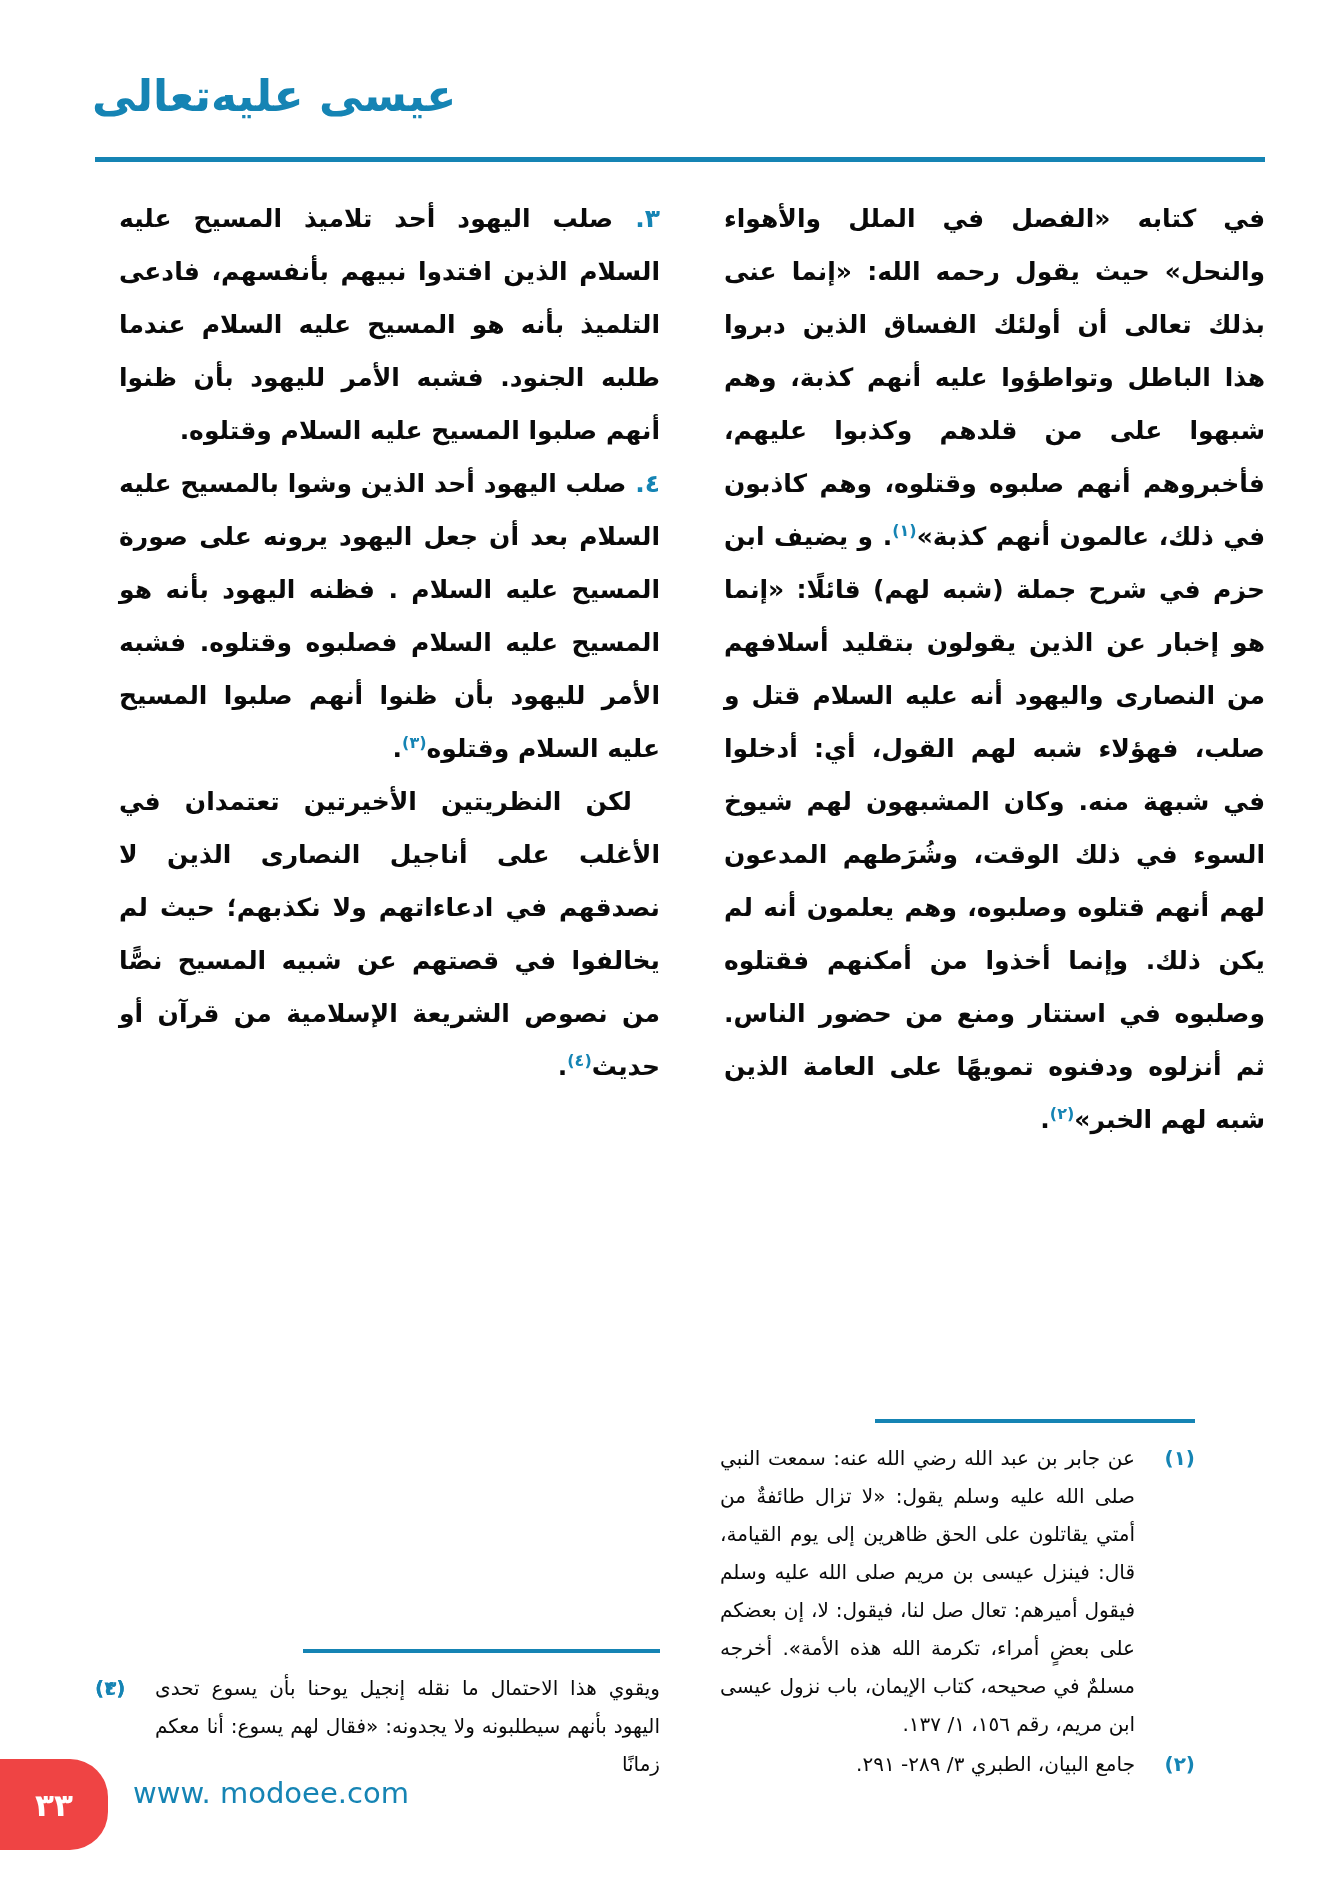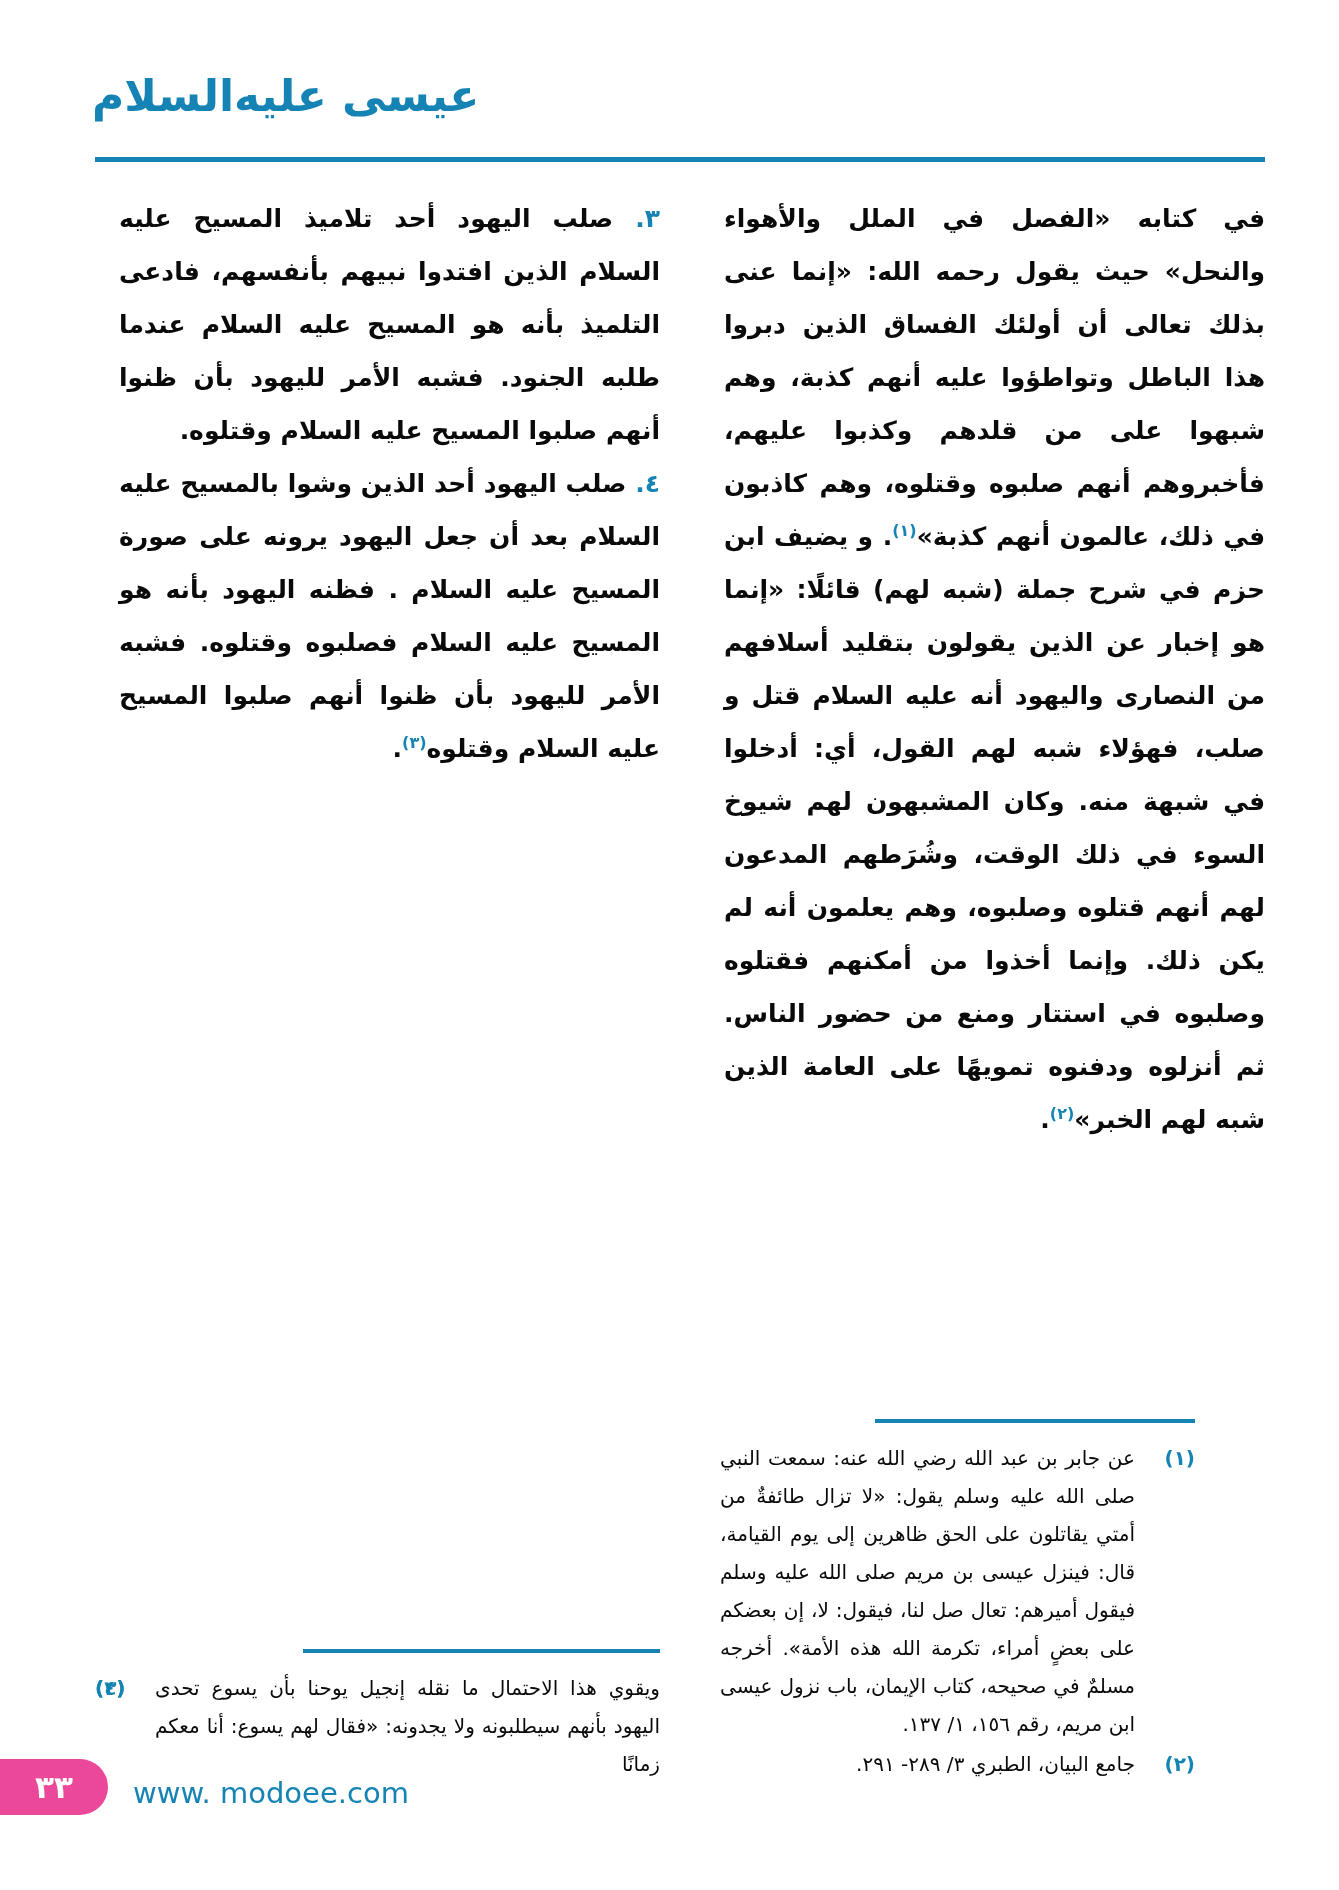--- a/index.html
+++ b/index.html
@@ -75,38 +75,38 @@
   .fn-marker { color:#1584b4; font-weight:700; white-space:nowrap; }
   .fn-right .fn-item { padding-right:60px; }
   .fn-right .fn-marker { position:absolute; right:0; top:0; }
   .fn-left .fn-item { padding-left:60px; }
   .fn-left .fn-marker { position:absolute; left:0; top:0; }
   .fn-text { display:inline;margin-top:20px; }
 
   
   .page-tab {
     position:absolute; left:0; top:1759px;
-    width:108px; height:56px;
-    background:#ec4899;
+    width:108px; height:91px;
+    background:#ef4444;
     border-radius:0 38px 38px 0;
     display:flex; align-items:center; justify-content:center;
     color:#ffffff; font-size:31px; font-weight:700;
   }
   .website {
     position:absolute; left:133px; top:1776px;
     color:#1584b4; font-size:29px; font-weight:400;
     direction:ltr;
     text-decoration:none;
     text-align:center;
   }
 </style>
 </head>
 <body>
 
-<div class="header-title">عيسى عليه‌السلام</div>
+<div class="header-title">عيسى عليه‌تعالى</div>
 <div class="header-rule"></div>
 
 <div class="columns">
 
   <div class="col">
     <div class="main-text">
       <p><span>في كتابه «الفصل في الملل والأهواء والنحل» حيث يقول رحمه الله: «إنما عنى بذلك تعالى أن أولئك الفساق الذين دبروا هذا الباطل وتواطؤوا عليه أنهم كذبة، وهم شبهوا على من قلدهم وكذبوا عليهم، فأخبروهم أنهم صلبوه وقتلوه، وهم كاذبون في ذلك، عالمون أنهم كذبة»</span><span class="ref">(١)</span><span>. و يضيف ابن حزم في شرح جملة (شبه لهم) قائلًا: «إنما هو إخبار عن الذين يقولون بتقليد أسلافهم من النصارى واليهود أنه عليه السلام قتل و صلب، فهؤلاء شبه لهم القول، أي: أدخلوا في شبهة منه. وكان المشبهون لهم شيوخ السوء في ذلك الوقت، وشُرَطهم المدعون لهم أنهم قتلوه وصلبوه، وهم يعلمون أنه لم يكن ذلك. وإنما أخذوا من أمكنهم فقتلوه وصلبوه في استتار ومنع من حضور الناس. ثم أنزلوه ودفنوه تمويهًا على العامة الذين شبه لهم الخبر»</span><span class="ref">(٢)</span><span>.</span></p>
     </div>
 
     <div class="fn-block fn-right">
@@ -119,20 +119,21 @@
         <span class="fn-marker">(٢)</span>
         <span class="fn-text">جامع البيان، الطبري ٣/ ٢٨٩- ٢٩١.</span>
       </div>
     </div>
   </div>
 
   <div class="col">
     <div class="main-text">
       <p class="item"><span class="item-marker">٣.</span> <span>صلب اليهود أحد تلاميذ المسيح عليه السلام الذين افتدوا نبيهم بأنفسهم، فادعى التلميذ بأنه هو المسيح عليه السلام عندما طلبه الجنود. فشبه الأمر لليهود بأن ظنوا أنهم صلبوا المسيح عليه السلام وقتلوه.</span></p>
       <p class="item"><span class="item-marker">٤.</span> <span>صلب اليهود أحد الذين وشوا بالمسيح عليه السلام بعد أن جعل اليهود يرونه على صورة المسيح عليه السلام . فظنه اليهود بأنه هو المسيح عليه السلام فصلبوه وقتلوه. فشبه الأمر لليهود بأن ظنوا أنهم صلبوا المسيح عليه السلام وقتلوه</span><span class="ref">(٣)</span><span>.</span></p>
+      <p class="indented"><span>لكن النظريتين الأخيرتين تعتمدان في الأغلب على أناجيل النصارى الذين لا نصدقهم في ادعاءاتهم ولا نكذبهم؛ حيث لم يخالفوا في قصتهم عن شبيه المسيح نصًّا من نصوص الشريعة الإسلامية من قرآن أو حديث</span><span class="ref">(٤)</span><span>.</span></p>
     </div>
 
     <div class="fn-block fn-left">
       <div class="fn-rule"></div>
       <div class="fn-item">
         <span class="fn-marker">(٣)</span>
       </div>
       <div class="fn-item">
         <span class="fn-marker">(٤)</span>
         <span class="fn-text">ويقوي هذا الاحتمال ما نقله إنجيل يوحنا بأن يسوع تحدى اليهود بأنهم سيطلبونه ولا يجدونه: «فقال لهم يسوع: أنا معكم زمانًا</span>

